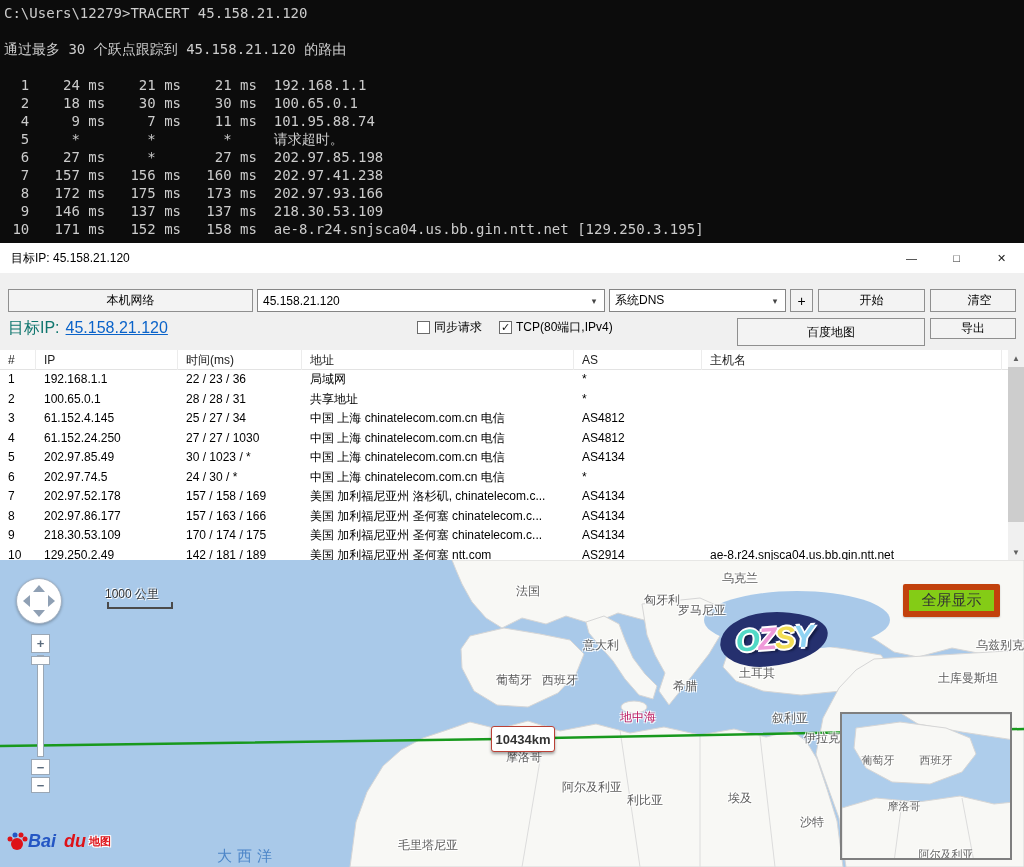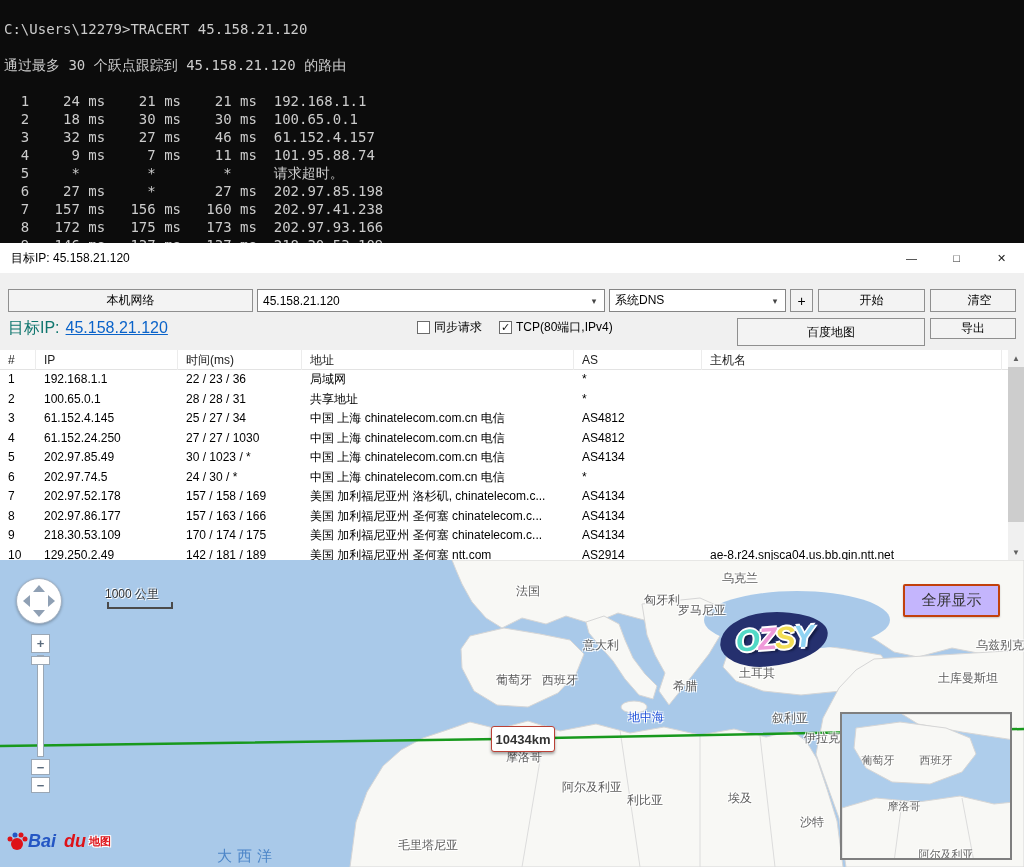--- a/index.html
+++ b/index.html
@@ -1,21 +1,21 @@
 <!DOCTYPE html>
 <html><head>
 <meta charset="utf-8">
 <style>
   * { margin:0; padding:0; box-sizing:border-box; }
   html,body { width:1024px; height:867px; overflow:hidden; background:#000; font-family:"Liberation Sans",sans-serif; }
   .screen { position:relative; width:1024px; height:867px; overflow:hidden; }
 
   
   .terminal { position:absolute; left:0; top:0; width:1024px; height:243px; background:#0c0c0c; overflow:hidden; }
-  .terminal-lines { padding:20px 0 0 4px; }
+  .terminal-lines { padding:4px 0 0 4px; }
   .tline { font-family:"DejaVu Sans Mono",monospace; font-size:14px; line-height:18px; color:#cccccc; white-space:pre; }
 
   
   .appwin { position:absolute; left:0; top:243px; width:1024px; height:317px; background:#f0f0f0; }
   .titlebar { position:absolute; left:0; top:0; width:100%; height:30px; background:#ffffff; display:flex; align-items:center; }
   .title { font-size:12px; color:#000; padding-left:11px; }
   .wbtns { position:absolute; right:0; top:0; height:30px; display:flex; }
   .wbtn { width:45px; height:30px; display:flex; align-items:center; justify-content:center; font-size:11px; color:#222; cursor:default; }
   .btn { position:absolute; display:flex; align-items:center; justify-content:center; background:#f3f3f3; border:1px solid #8f8f8f; font-size:12px; color:#000; }
   .combo { position:absolute; background:#fff; border:1px solid #858585; display:flex; align-items:center; font-size:12px; color:#000; padding-left:5px; }
@@ -53,26 +53,26 @@
   .sarrow { position:absolute; left:0; width:16px; height:16px; display:flex; align-items:center; justify-content:center; font-size:8px; color:#606060; }
   .sa-up { top:0; } .sa-down { bottom:0; }
   .sthumb { position:absolute; left:0; top:17px; width:16px; height:155px; background:#cdcdcd; }
 
   
   .map { position:absolute; left:0; top:560px; width:1024px; height:307px; overflow:hidden; background:#a9c9e9; }
   .map-svg { position:absolute; left:0; top:0; }
   .mlabels { position:absolute; left:0; top:0; width:100%; height:100%; }
   .mlabel { position:absolute; transform:translate(-50%,-50%); font-size:12px; color:#5c5c5c; white-space:nowrap;
             text-shadow:1px 1px 0 #fff,-1px 1px 0 #fff,1px -1px 0 #fff,-1px -1px 0 #fff; }
-  .mlabel.sea { color:#1d4ed8;margin-left:8px; }
+  .mlabel.sea { color:#be185d; }
   .mlabel.ocean { color:#4d86c8; font-size:15px; letter-spacing:5px; text-shadow:none; }
   .dist-badge { position:absolute; left:491px; top:166px; width:64px; height:26px; background:#fff; border:1px solid #bb4136;
                 border-radius:3px; box-shadow:0 2px 3px rgba(0,0,0,.35); display:flex; align-items:center; justify-content:center;
                 font-size:13px; font-weight:bold; color:#333; }
-  .fullscreen-btn { position:absolute; left:903px; top:24px; width:97px; height:33px; background:#c4b5fd; border:2px solid #c2410c;
+  .fullscreen-btn { position:absolute; left:903px; top:24px; width:97px; height:33px; background:#84cc16; border:6px solid #c2410c;
                     border-radius:2px; display:flex; align-items:center; justify-content:center; font-size:15px; color:#333;
                     box-shadow:0 1px 2px rgba(0,0,0,.2); }
   .scale-label { position:absolute; left:132px; top:34px; transform:translate(-50%,-50%); font-size:12px; color:#333;
                  text-shadow:1px 1px 0 #fff,-1px -1px 0 #fff; }
   .scale-bar { position:absolute; left:107px; top:42px; width:66px; height:7px; border-left:2px solid #4a4a4a;
                border-right:2px solid #4a4a4a; border-bottom:2px solid #4a4a4a; }
   .pan { position:absolute; left:16px; top:18px; width:46px; height:46px; background:#fff; border:1px solid #a3b1c2;
          border-radius:50%; box-shadow:0 1px 3px rgba(0,0,0,.3); }
   .ar { position:absolute; width:0; height:0; }
   .ar-up    { left:16px; top:6px;  border-left:6px solid transparent; border-right:6px solid transparent; border-bottom:7px solid #8fa0b4; }
@@ -106,21 +106,20 @@
 <div class="screen">
 
   <section class="terminal">
     <div class="terminal-lines">
         <div class="tline">C:\Users\12279&gt;TRACERT 45.158.21.120</div>
         <div class="tline"> </div>
         <div class="tline">通过最多 30 个跃点跟踪到 45.158.21.120 的路由</div>
         <div class="tline"> </div>
         <div class="tline">  1    24 ms    21 ms    21 ms  192.168.1.1</div>
         <div class="tline">  2    18 ms    30 ms    30 ms  100.65.0.1</div>
-        <div class="tline">  3    32 ms    27 ms    46 ms  61.152.4.157</div>
         <div class="tline">  4     9 ms     7 ms    11 ms  101.95.88.74</div>
         <div class="tline">  5     *        *        *     请求超时。</div>
         <div class="tline">  6    27 ms     *       27 ms  202.97.85.198</div>
         <div class="tline">  7   157 ms   156 ms   160 ms  202.97.41.238</div>
         <div class="tline">  8   172 ms   175 ms   173 ms  202.97.93.166</div>
         <div class="tline">  9   146 ms   137 ms   137 ms  218.30.53.109</div>
         <div class="tline"> 10   171 ms   152 ms   158 ms  ae-8.r24.snjsca04.us.bb.gin.ntt.net [129.250.3.195]</div>
       </div>
   </section>
 

